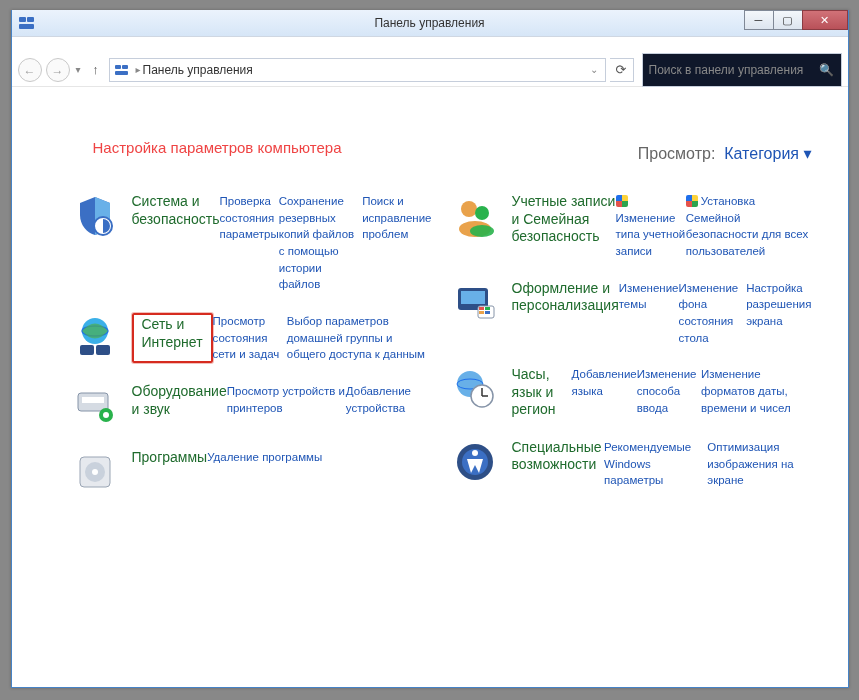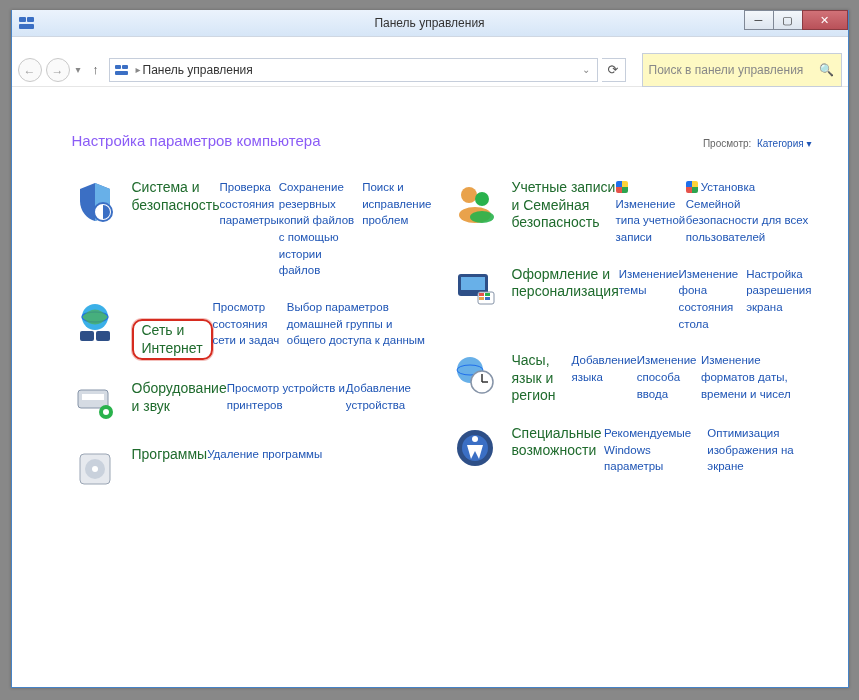--- a/index.html
+++ b/index.html
@@ -79,59 +79,59 @@
   }
   .breadcrumb .bcicon { margin-right:4px; }
   .refresh {
     width:24px;height:24px;border:1px solid #c6cedb;border-left:none;
     display:flex;align-items:center;justify-content:center;color:#555;font-size:13px;
     background:#fff;
   }
   .searchbox {
     width:200px;height:24px;border:1px solid #c6cedb;
     display:flex;align-items:center;padding:16px 6px;font-size:12px;color:#888;
-    margin-left:12px;background:#fef9c3;
+    margin-left:4px;background:#0f172a;
   }
   .searchbox .sicon { margin-left:auto;color:#666;font-size:12px; }
   .content {
     flex:1;
     padding: 28px 36px 20px 60px;
     overflow:auto;
   }
   .heading {
-    color:#8b5cf6;
+    color:#ef4444;
     font-size:15px;
+    margin-left:21px;
   }
   .view-by {
-    float:right; font-size:10px; color:#666;
-    margin-top:7px;
+    float:right; font-size:16px; color:#666;
+    margin-top:13px;
   }
   .view-by .cat { color:#1f55b5; cursor:pointer; }
   .cols {
     display:flex; margin-top:30px; gap:20px;
   }
   .col { flex:1; }
   .item {
     display:flex; margin-bottom:20px;
   }
   .icon {
     width:46px;height:46px;flex-shrink:0;margin-right:14px;
   }
   .catlinks { display:flex;flex-direction:row; }
   .cat-title {
     color:#1f6b2d; font-size:14px; line-height:1.25;
     cursor:pointer;
   }
   .cat-title.highlight {
-    border:2px solid #d62b1f; border-radius:10px;
+    border:2px solid #d62b1f; border-radius:2px;
     padding:1px 8px;
     display:inline-block;
     width:fit-content;
     box-shadow:0 0 0 1px rgba(214,43,31,0.3);
-    margin-top:20px;
   }
   .sublink {
     color:#1f55b5; font-size:11.5px; line-height:1.45;
     cursor:pointer;
   }
   .sublink.shield::before {
     content:"";
     display:inline-block;width:12px;height:12px;margin-right:3px;
     background: conic-gradient(#fcd23b 0 25%, #2da44e 0 50%, #e5534b 0 75%, #1f6feb 0 100%);
     border-radius:2px;

